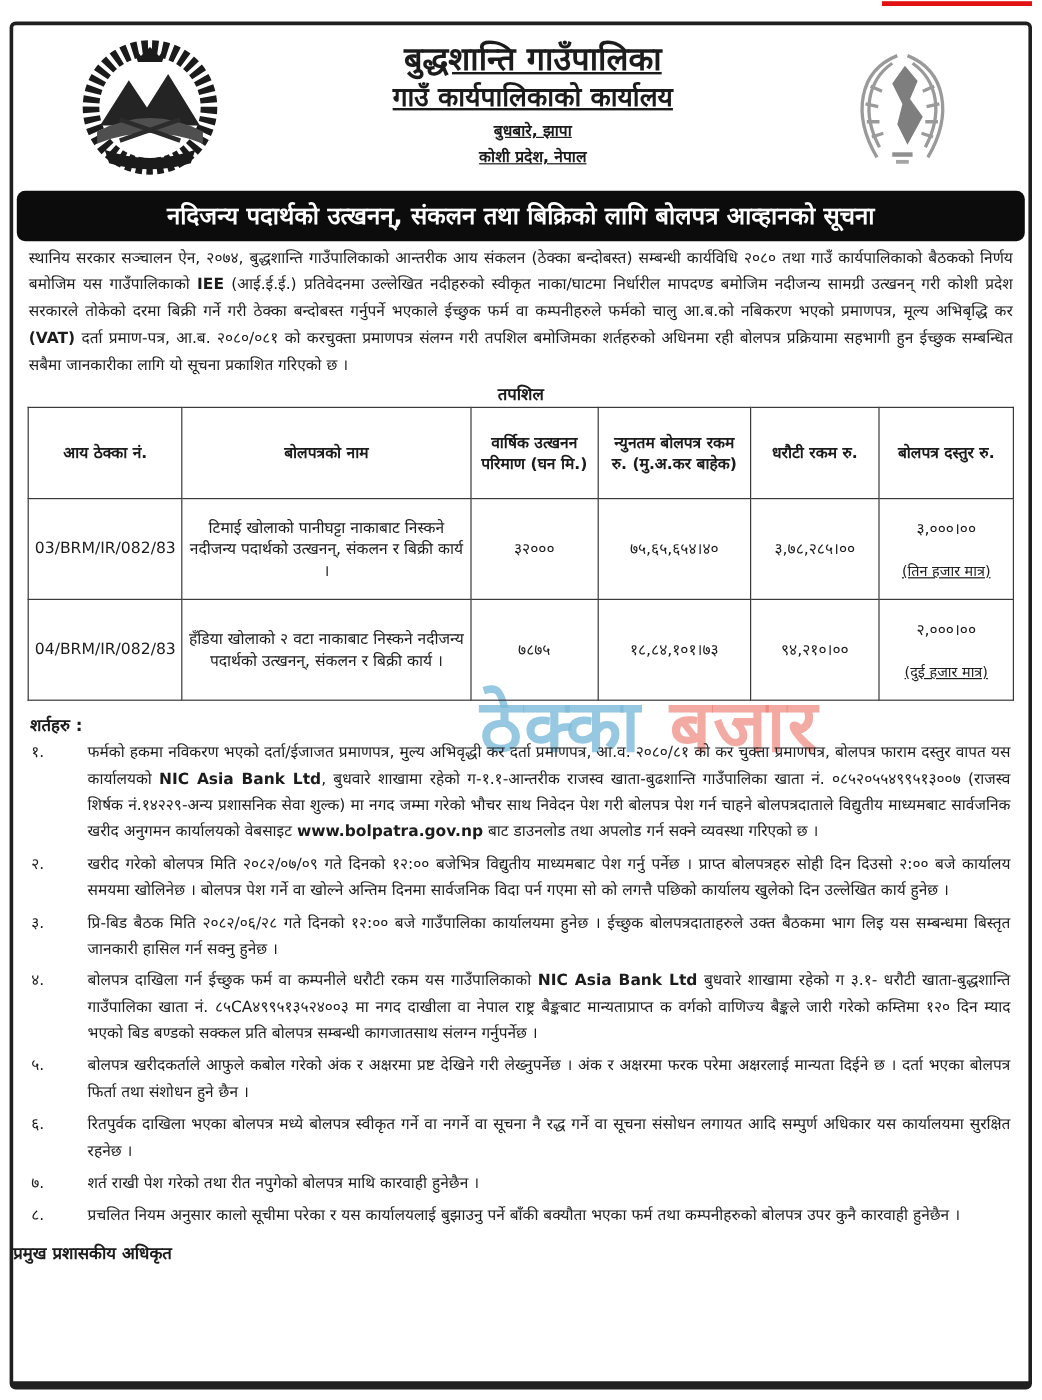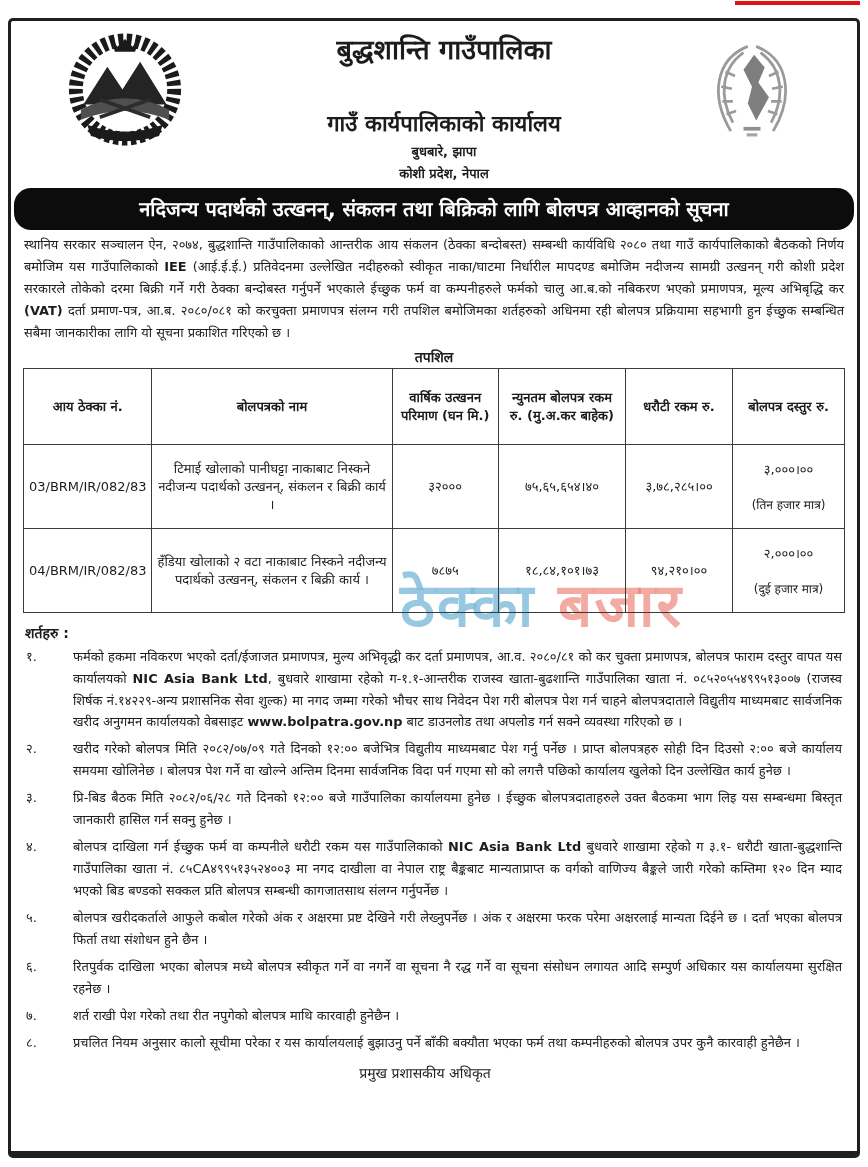--- a/index.html
+++ b/index.html
@@ -16,53 +16,53 @@
   .watermark { position:absolute; left:50%; top:562px; transform:translateX(-12%);
                z-index:1; font-size:60px; font-weight:bold; white-space:nowrap;
                pointer-events:none; letter-spacing:2px;
                text-shadow:0 0 3px #ffffff; }
   .watermark .wm1 { color:rgba(125,186,219,0.80); }
   .watermark .wm2 { color:rgba(236,118,106,0.62);text-align:center; }
 
   .header { display:flex; align-items:flex-start; padding:8px 14px 0 14px; position:relative; z-index:3; }
   .logo-left { width:128px; height:126px; margin-left:36px; flex:0 0 auto; }
   .logo-right { width:106px; height:112px; margin-right:38px; margin-top:8px; flex:0 0 auto; }
-  .head-center { flex:1 1 auto; text-align:center; padding-top:4px; }
+  .head-center { flex:1 1 auto; text-align:center; padding-top:4px;text-decoration:underline; }
   .t1 { font-size:27px; font-weight:bold; line-height:1.25; }
-  .t2 { font-size:22px; font-weight:bold; line-height:1.4;margin-top:42px; }
+  .t2 { font-size:22px; font-weight:bold; line-height:1.4; }
   .t3 { font-size:13px; font-weight:bold; line-height:1.9; }
   .t4 { font-size:13px; font-weight:bold; line-height:1.5; }
 
-  .banner { margin:4px 3px 0 3px; background:#0c0c0c; color:#ffffff; border-radius:17px;
+  .banner { margin:4px 3px 0 3px; background:#0c0c0c; color:#ffffff; border-radius:7px;
             text-align:center; font-size:20px; font-weight:bold; padding:7px 4px 8px 4px;
             position:relative; z-index:3; }
 
   .pubdate { text-align:center; font-size:13px; font-weight:bold; margin-top:5px; }
 
   .body-text { padding:4px 13px 0 13px; font-size:12.9px; line-height:1.72; text-align:justify; }
 
   .tbl-caption { text-align:center; font-weight:bold; font-size:14px; margin-top:2px; }
 
   table.main { border-collapse:collapse; margin:2px 12px 0 12px; width:calc(100% - 24px);
                position:relative; z-index:3; background:transparent; }
   table.main th, table.main td { border:1.5px solid #3a3a3a; text-align:center;
                vertical-align:middle; padding:4px 5px; }
   table.main th { font-size:13px; font-weight:bold; height:76px; }
   table.main td { font-size:13px; height:84px; }
   .col1 { width:13.3%;margin-top:40px; } .col2 { width:30.3%; } .col3 { width:13.3%; }
   .col4 { width:15.8%; } .col5 { width:13.3%; } .col6 { width:14.0%; }
-  .fee-note { font-size:12px; display:block; margin-top:18px; }
+  .fee-note { font-size:12px; display:block; margin-top:18px;text-decoration:underline; }
 
   .cond-head { font-weight:bold; font-size:14px; padding:10px 14px 2px 14px; }
   .cond-list { padding:2px 15px 0 15px; }
   .cond-item { display:flex; margin-bottom:5px; }
   .cond-num { flex:0 0 26px; font-size:12.9px; line-height:1.7; }
   .cond-text { flex:1 1 auto; font-size:12.9px; line-height:1.7; text-align:justify;margin-left:21px; }
 
-  .sig { text-align:center; font-weight:normal; font-size:14px; padding:4px 18px 0 0; }
+  .sig { text-align:left; font-weight:bold; font-size:14px; padding:4px 18px 0 0; }
 </style>
 </head>
 <body>
 
 <div id="page">
 
   <div class="red-mark"></div>
 
   <div class="watermark"><span class="wm1">ठेक्का</span> <span class="wm2">बजार</span></div>
 

